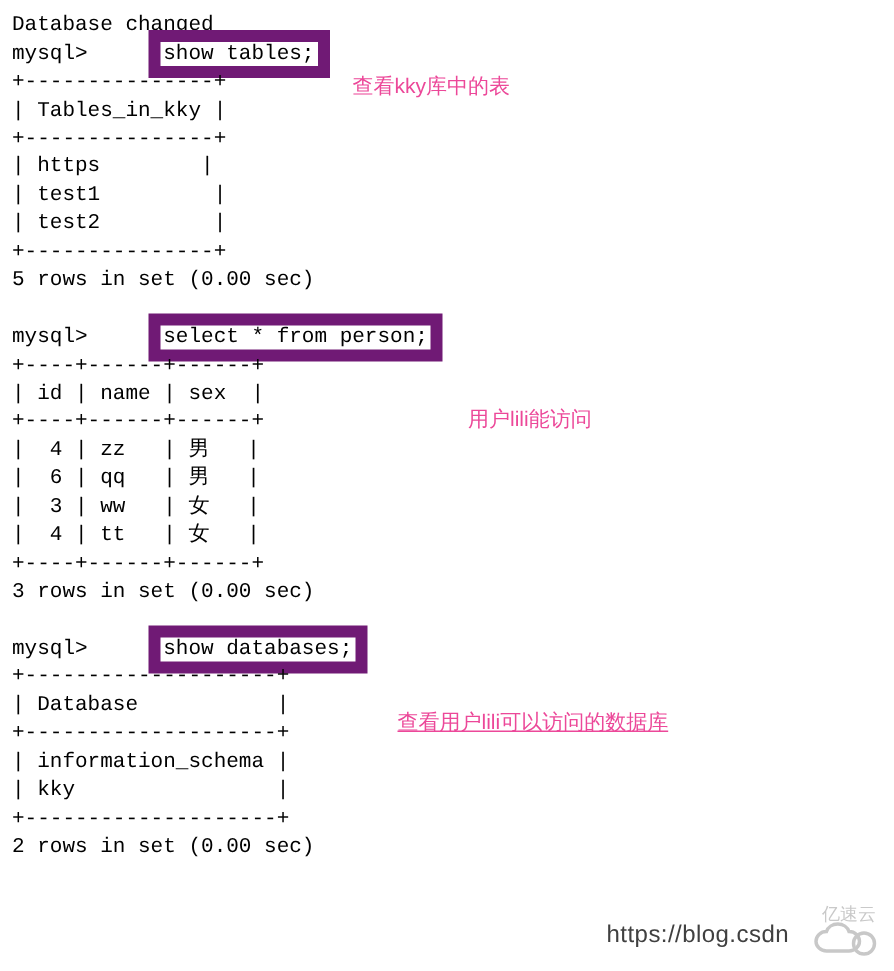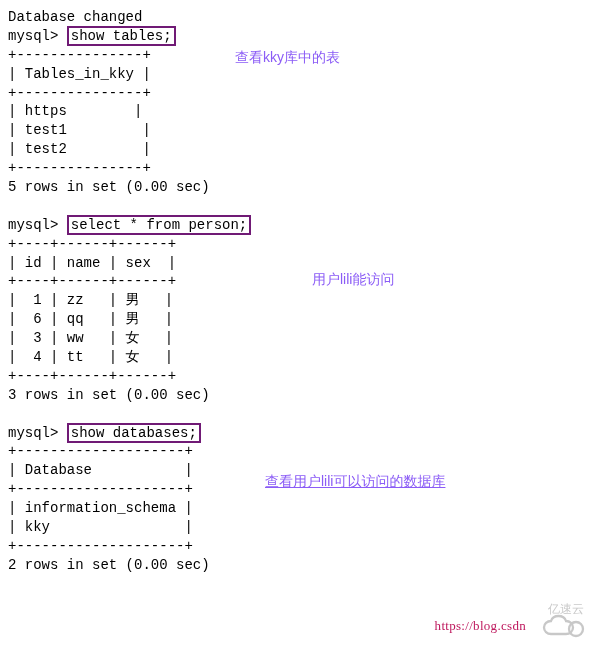--- a/index.html
+++ b/index.html
@@ -14,37 +14,38 @@
       width: 596px;
       height: 647px;
       box-sizing: border-box;
     }
     pre {
       margin: 0;
       font-family: inherit;
       white-space: pre;
     }
     .highlight-box {
-      border: 2px solid #701a75;
+      border: 8px solid #701a75;
       padding: 0 2px;
+      margin-left: 32px;
     }
     .annotation {
       position: absolute;
-      color: #8b5cf6;
+      color: #ec4899;
       font-family: "SimSun", "Microsoft YaHei", sans-serif;
       font-size: 14px;
       line-height: 18px;
     }
     .watermark {
       position: absolute;
       right: 70px;
       bottom: 12px;
-      color: #be185d;
-      font-family: Liberation Serif, serif;
-      font-size: 13px;
+      color: #404040;
+      font-family: Liberation Sans, sans-serif;
+      font-size: 16px;
       letter-spacing: 0.3px;
     }
     .cloud-logo {
       position: absolute;
       right: 10px;
       bottom: 6px;
       opacity: 0.85;
     }
     .cloud-text {
       position: absolute;
@@ -66,21 +67,21 @@
 <span>| https        |</span>
 <span>| test1         |</span>
 <span>| test2         |</span>
 <span>+---------------+</span>
 <span>5 rows in set (0.00 sec)</span>
 <span></span>
 <span>mysql&gt; </span><span class="highlight-box">select * from person;</span>
 <span>+----+------+------+</span>
 <span>| id | name | sex  |</span>
 <span>+----+------+------+</span>
-<span>|  1 | zz   | 男   |</span>
+<span>|  4 | zz   | 男   |</span>
 <span>|  6 | qq   | 男   |</span>
 <span>|  3 | ww   | 女   |</span>
 <span>|  4 | tt   | 女   |</span>
 <span>+----+------+------+</span>
 <span>3 rows in set (0.00 sec)</span>
 <span></span>
 <span>mysql&gt; </span><span class="highlight-box">show databases;</span>
 <span>+--------------------+</span>
 <span>| Database           |</span>
 <span>+--------------------+</span>

